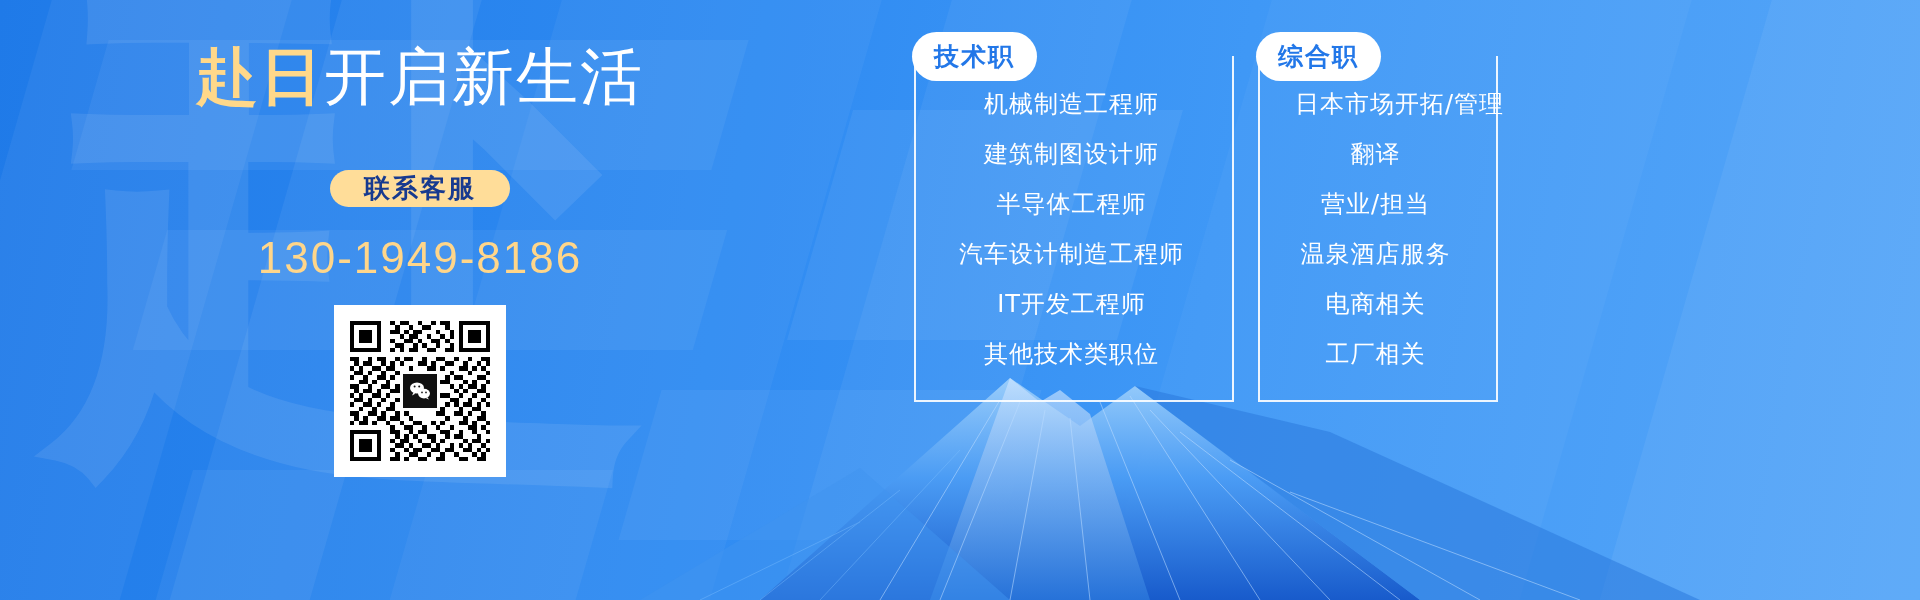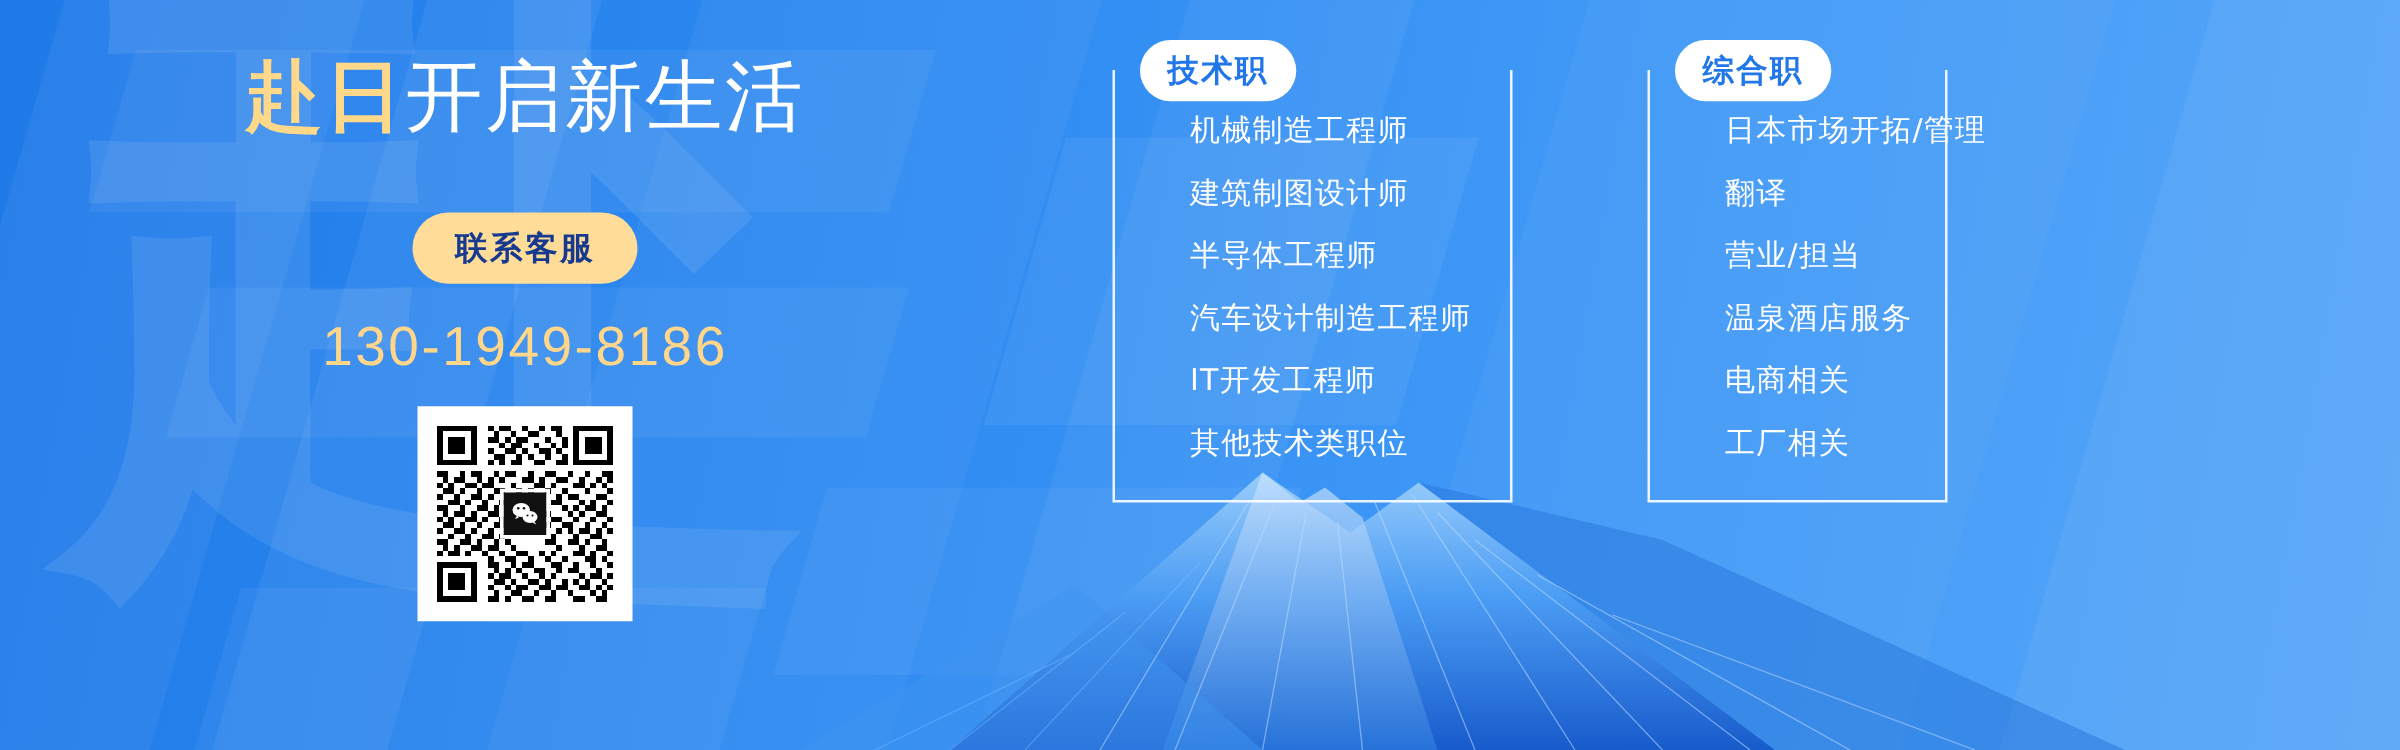--- a/index.html
+++ b/index.html
@@ -53,21 +53,21 @@
     font-size:62px;line-height:1;font-weight:700;white-space:nowrap;
     font-family:"DejaVu Sans","Liberation Sans",sans-serif;
     text-align:center;
   }
   .headline .gold{color:#ffd88a;letter-spacing:2px;}
   .headline .white{color:#ffffff;font-weight:400;letter-spacing:2px;}
   .cs-btn{
     margin-top:62px;
     background:#ffdd99;color:#173a8f;
     font-size:26px;font-weight:700;letter-spacing:2px;
-    padding:11px 34px;border-radius:40px;border:none;
+    padding:1px 34px;border-radius:40px;border:none;
     font-family:"DejaVu Sans","Liberation Sans",sans-serif;
     cursor:pointer;
   }
   .phone{
     margin-top:26px;
     font-size:44px;letter-spacing:2px;color:#ffd68a;font-weight:400;
     font-family:"Liberation Sans","DejaVu Sans",sans-serif;
   }
   .qr-wrap{
     margin-top:22px;width:172px;height:172px;background:#ffffff;
@@ -79,29 +79,30 @@
     position:absolute;left:50%;top:50%;transform:translate(-50%,-50%);
     width:34px;height:34px;background:#ffffff;border:3px solid #ffffff;
     display:flex;align-items:center;justify-content:center;
   }
   .wechat-badge .inner{
     width:34px;height:34px;background:#111;display:flex;
     align-items:center;justify-content:center;
   }
   
   .cols{
-    position:absolute;left:890px;top:56px;display:flex;gap:108px;
+    position:absolute;left:890px;top:56px;display:flex;text-align:center;
   }
   .col{position:relative;}
   .col-box{
     border:2px solid rgba(255,255,255,0.9);
     border-top:none;
-    padding:36px 40px 34px 60px;
+    padding:36px 40px 34px 35px;
     min-width:240px;
     box-sizing:border-box;
+    margin-left:24px;
   }
   .col.tech .col-box{width:320px;}
   .col.general .col-box{width:240px;}
   .badge{
     position:absolute;left:22px;top:-24px;
     background:#ffffff;color:#2277e8;
     font-size:25px;font-weight:700;letter-spacing:2px;
     padding:8px 22px;border-radius:26px;z-index:3;
     font-family:"DejaVu Sans","Liberation Sans",sans-serif;
     white-space:nowrap;

